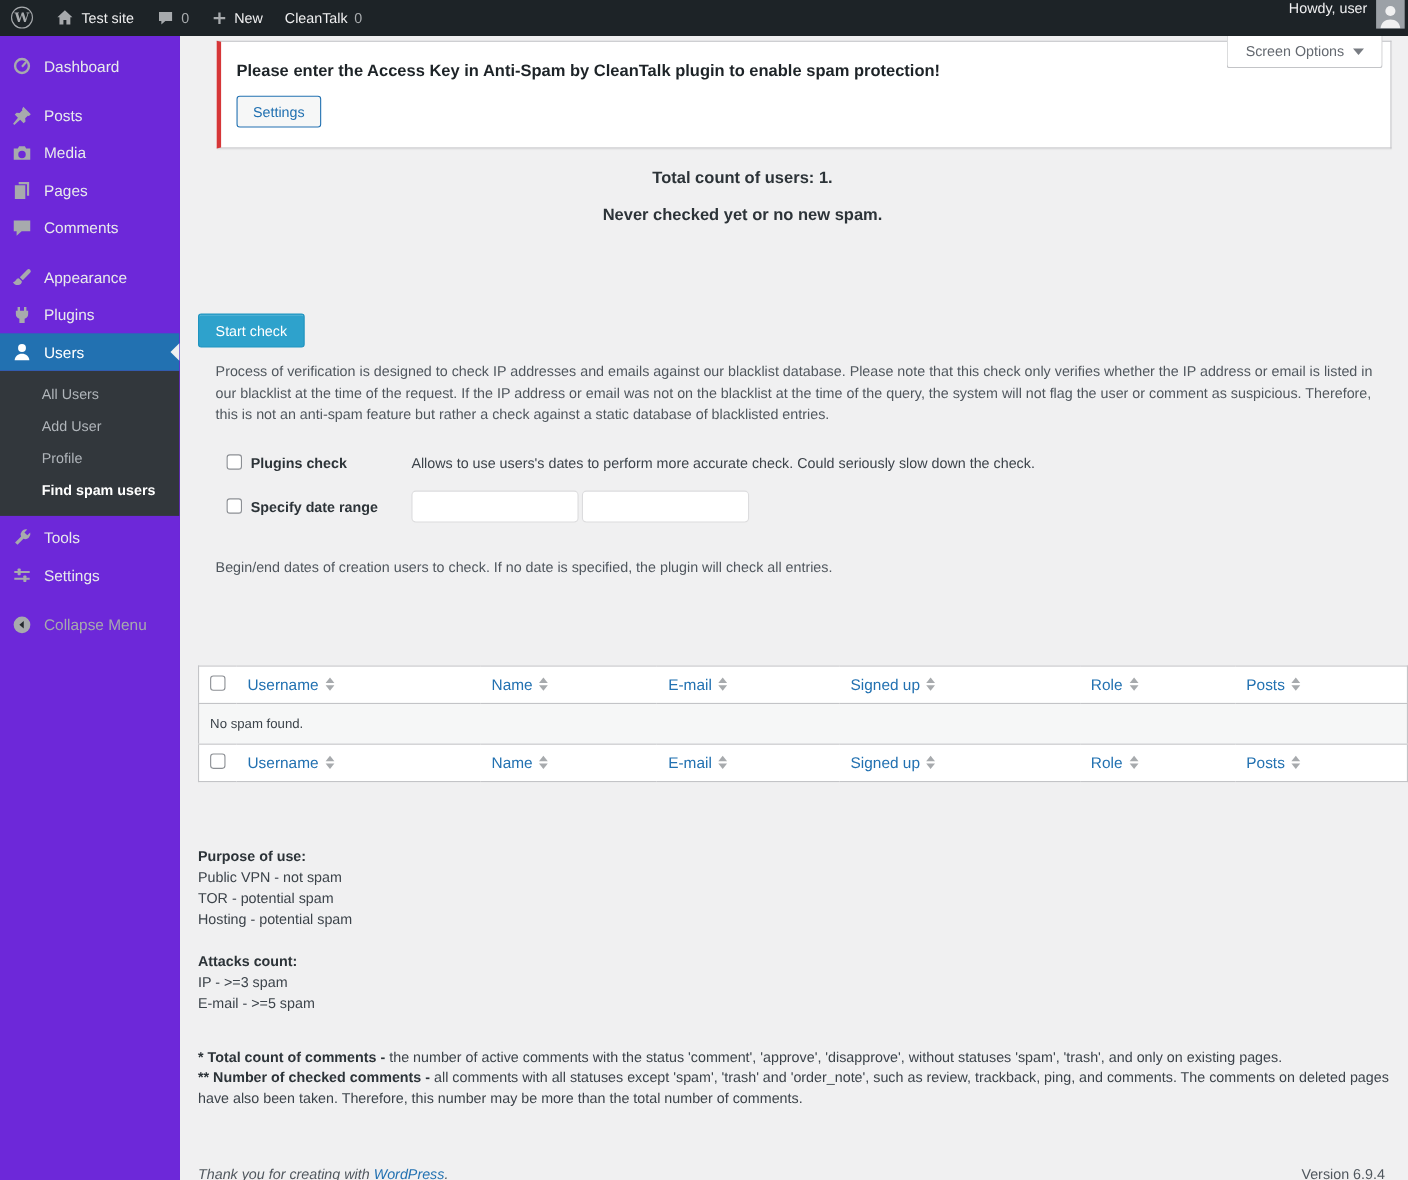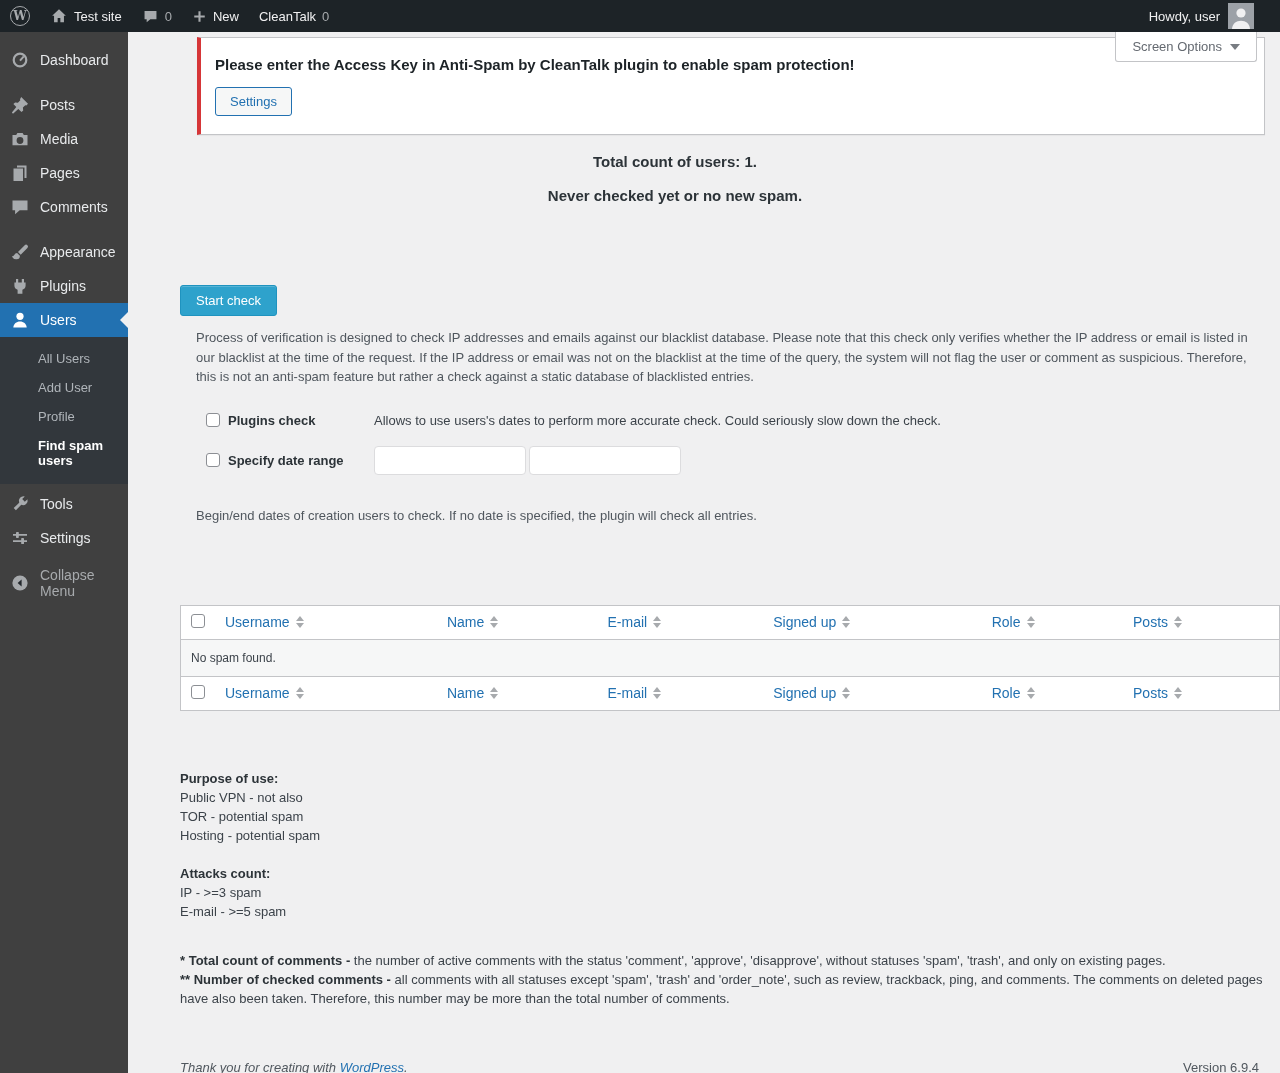--- a/index.html
+++ b/index.html
@@ -18,27 +18,27 @@
   }
   .ab-left { display:flex; align-items:center; height:32px; }
   .ab-item { display:flex; align-items:center; gap:6px; padding:0 10px; height:32px; cursor:pointer; }
   .ab-item .ico { color:#a7aaad; }
   .ab-count { color:#a7aaad; }
   .wp-logo-circle {
     width:20px; height:20px; border:1.4px solid #a7aaad; border-radius:50%;
     display:flex; align-items:center; justify-content:center;
     font-family:"DejaVu Serif",serif; font-size:12px; color:#a7aaad; font-weight:bold;
   }
-  .ab-right { display:flex; align-items:center; gap:8px; padding-right:26px; height:32px; cursor:pointer; }
+  .ab-right { display:flex; align-items:flex-start; gap:8px; padding-right:3px; height:32px; cursor:pointer; }
   .avatar { width:26px; height:26px; background:#9ca1a7; display:flex; align-items:flex-end; justify-content:center; overflow:hidden; }
 
   
   .sidebar {
-    position:fixed; top:32px; left:0; bottom:0; width:128px;
-    background:#404040; color:#e8eaec; z-index:40;
+    position:fixed; top:32px; left:0; bottom:0; width:163px;
+    background:#6d28d9; color:#e8eaec; z-index:40;
   }
   .menu-item {
     display:flex; align-items:center; gap:10px; padding:0 8px 0 10px;
     height:34px; font-size:14px; cursor:pointer; position:relative; color:#e8eaec;
   }
   .menu-item .mi-icon { width:20px; height:20px; color:#a7aaad; flex:none; }
   .menu-item.gap-above { margin-top:11px; }
   .menu-item.active { background:#2271b1; color:#fff; }
   .menu-item.active .mi-icon { color:#fff; }
   .menu-item.active::after {
@@ -414,21 +414,21 @@
                 <span class="up"></span>
                 <span class="dn"></span>
               </span>
             </a></th>
       </tr>
     </tfoot>
   </table>
 
   <div class="legend">
     <div class="bold">Purpose of use:</div>
-    <div>Public VPN - not also</div>
+    <div>Public VPN - not spam</div>
     <div>TOR - potential spam</div>
     <div>Hosting - potential spam</div>
     <div class="block-gap"></div>
     <div class="bold">Attacks count:</div>
     <div>IP - &gt;=3 spam</div>
     <div>E-mail - &gt;=5 spam</div>
   </div>
 
   <div class="footnotes">
     <div><span class="bold">* Total count of comments -</span><span> the number of active comments with the status 'comment', 'approve', 'disapprove', without statuses 'spam', 'trash', and only on existing pages.</span></div>

